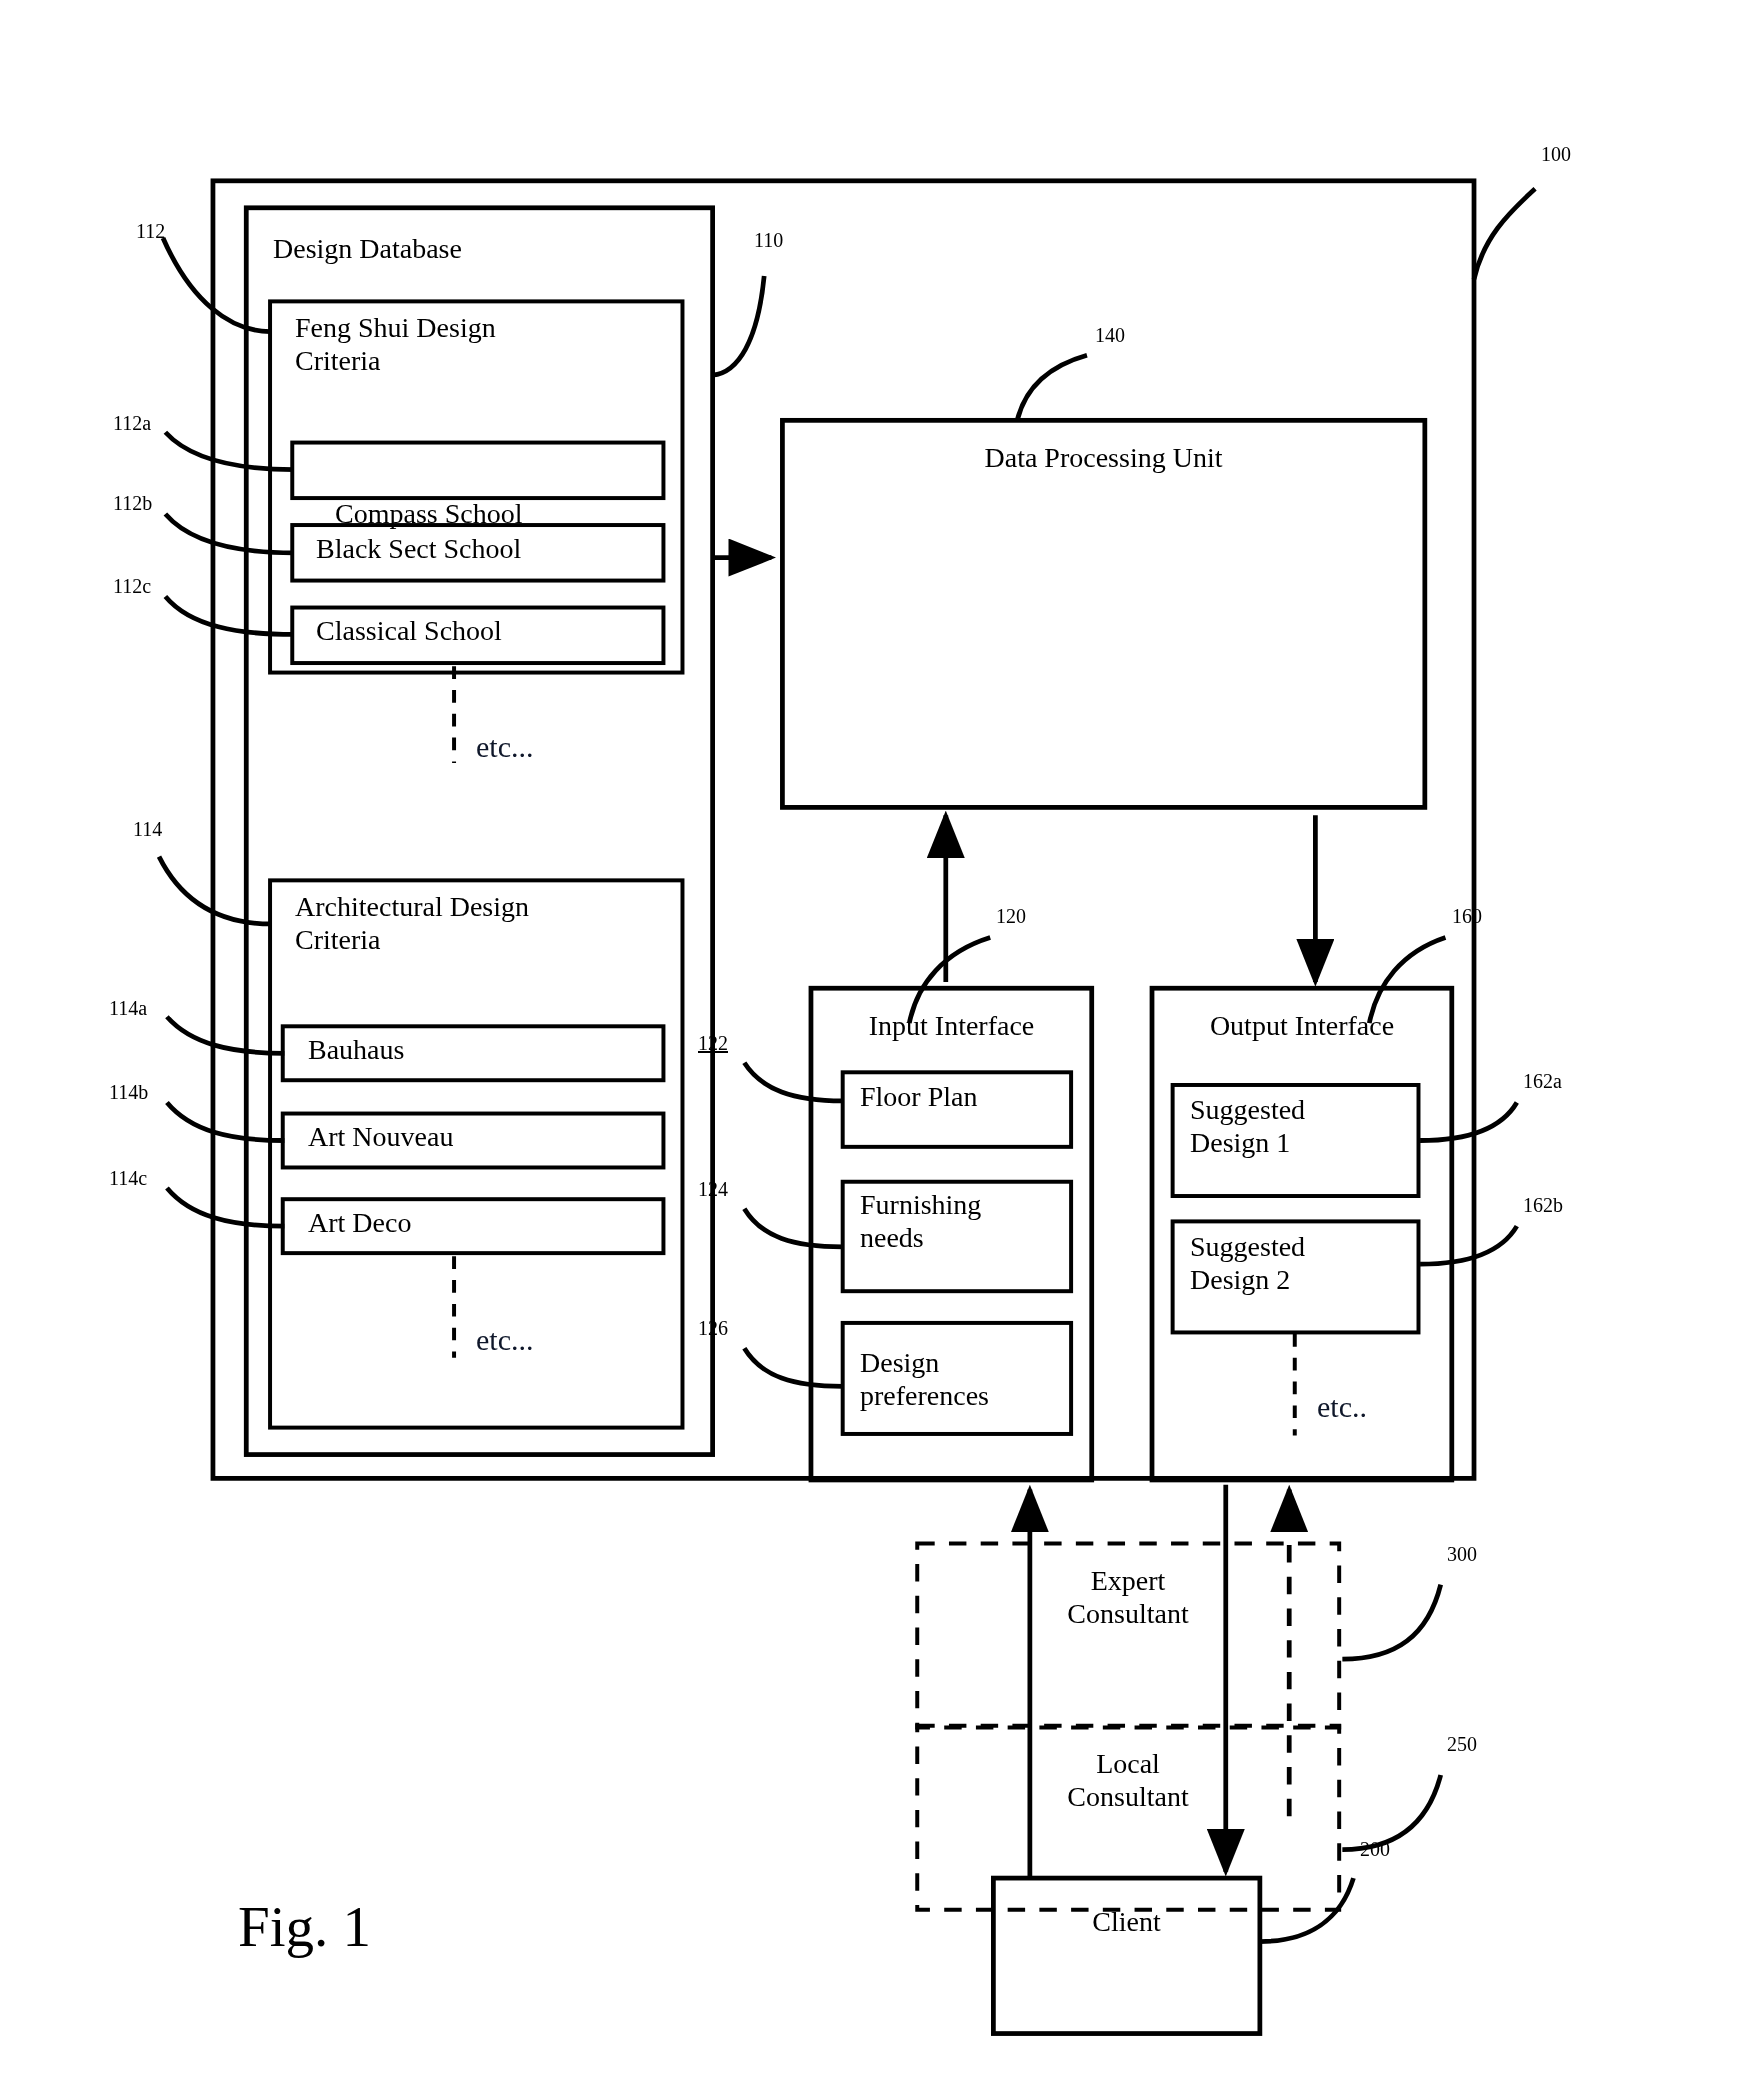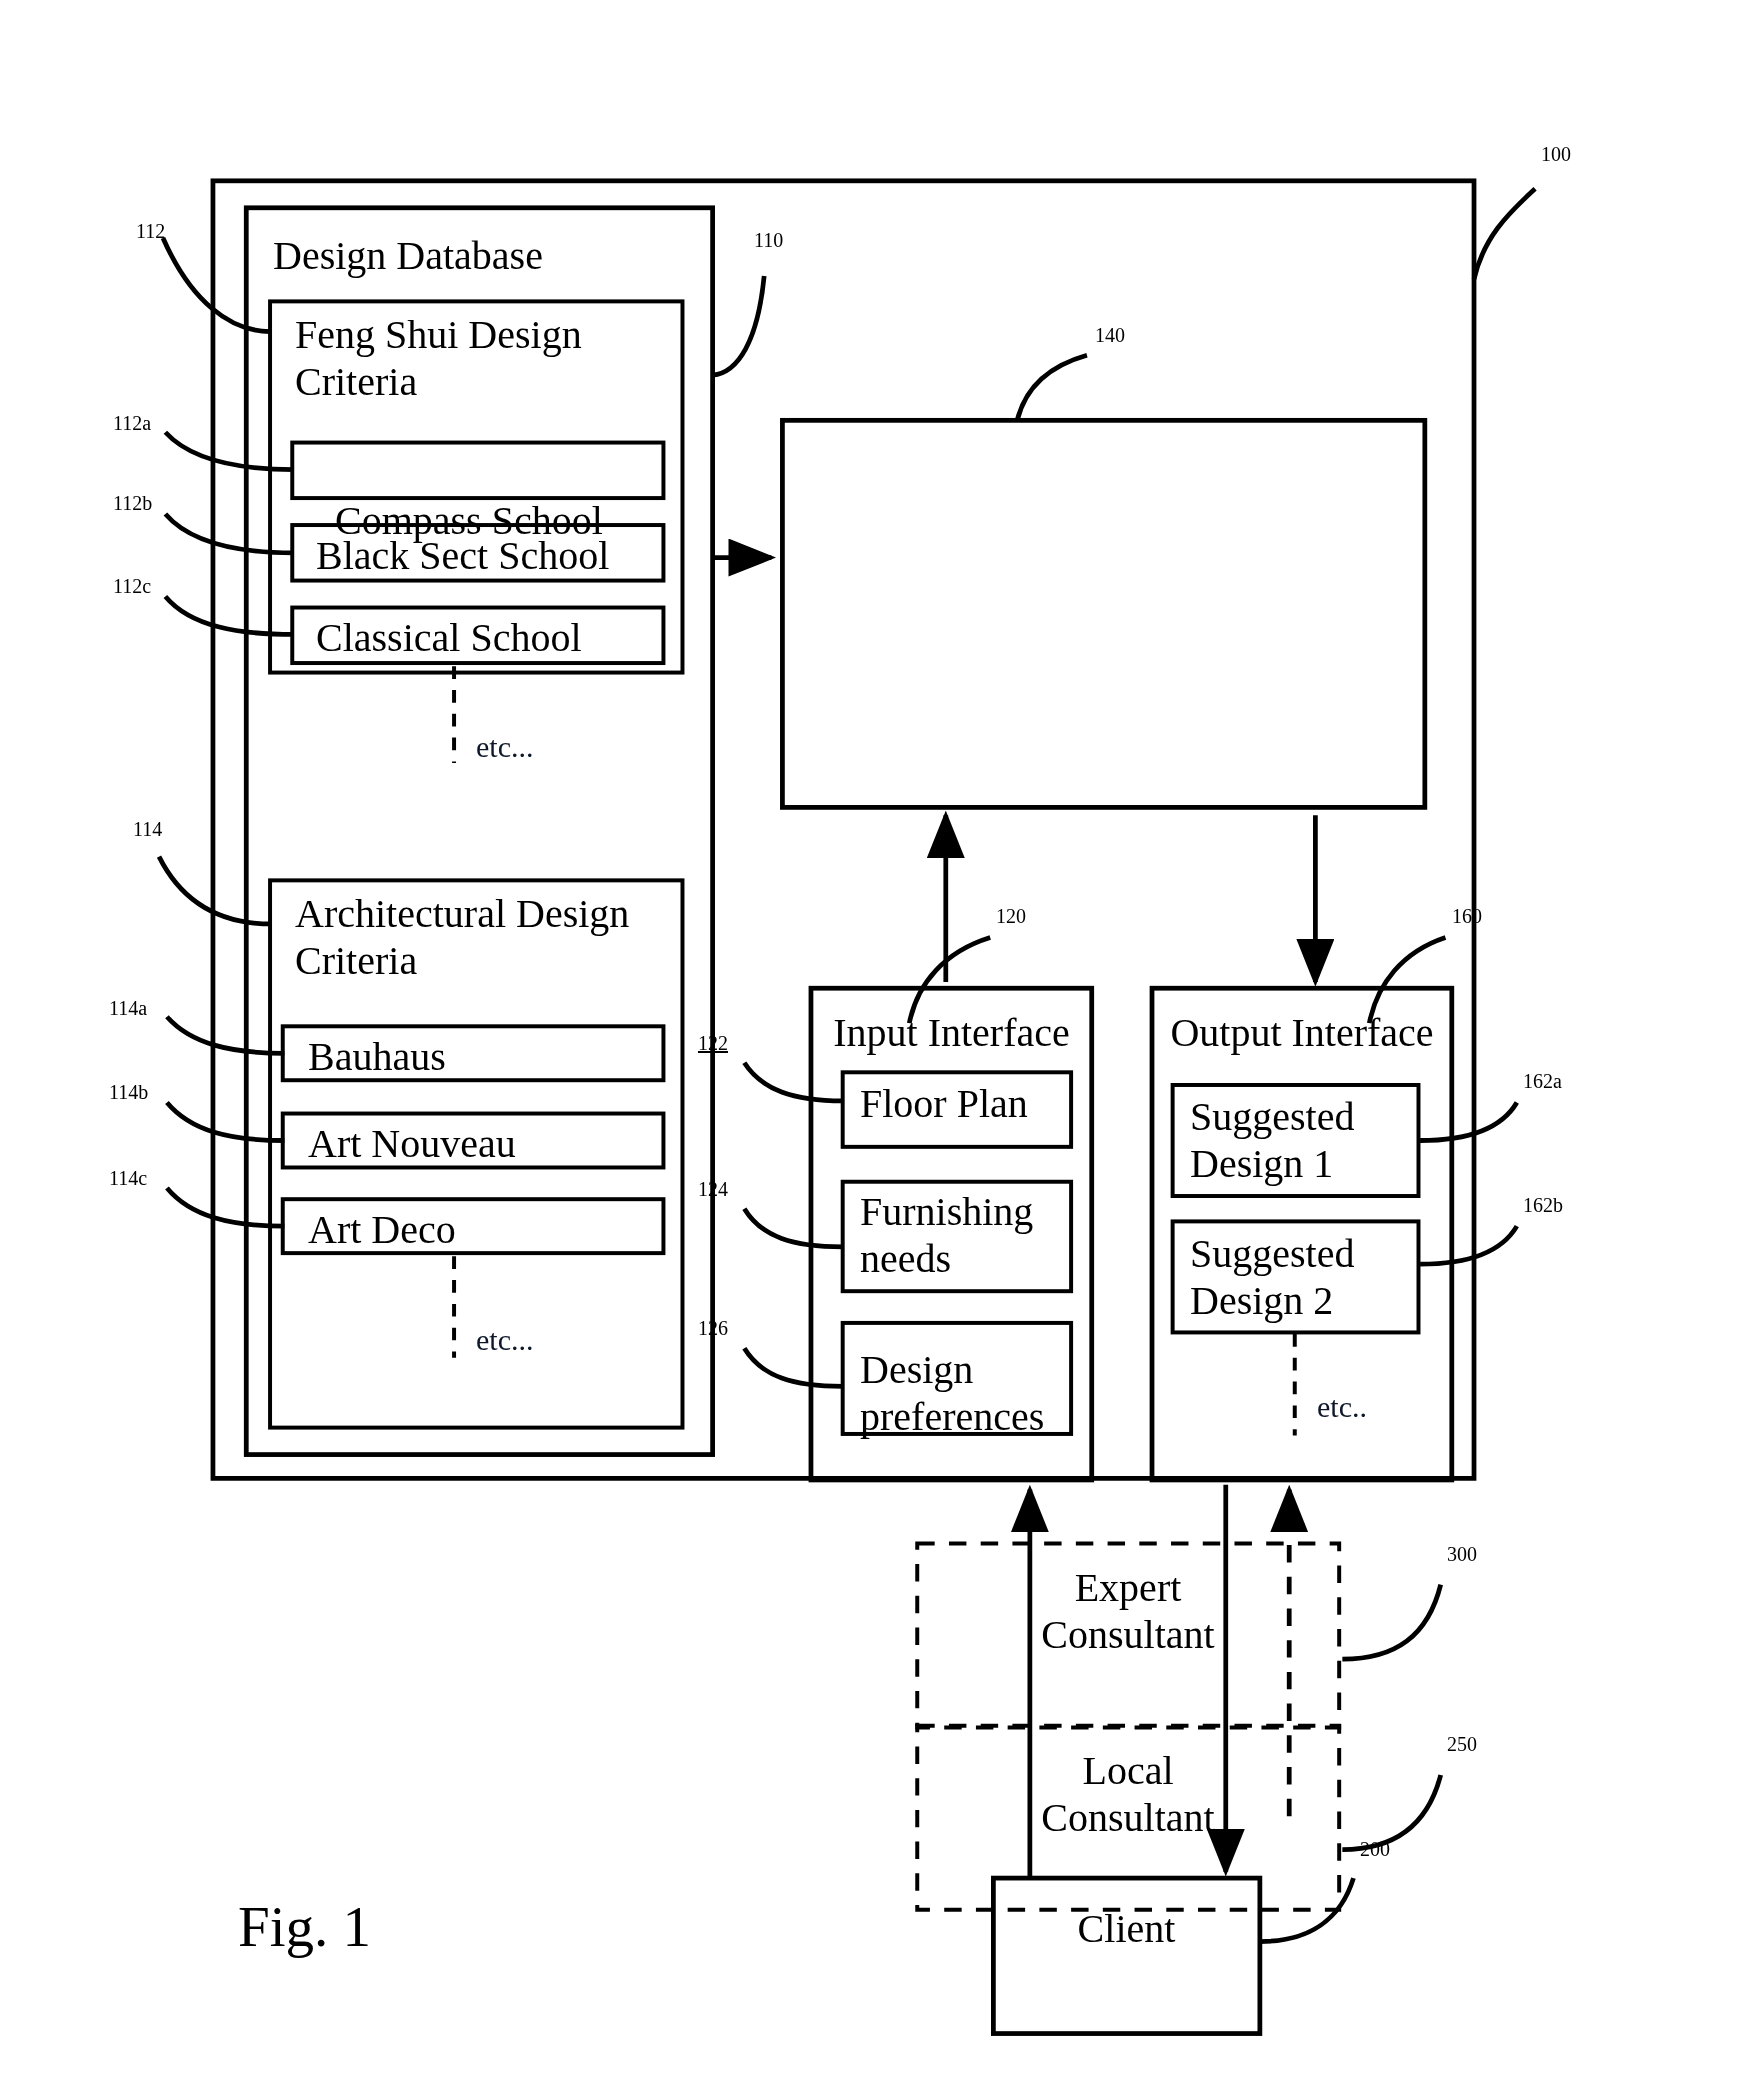--- a/index.html
+++ b/index.html
@@ -17,21 +17,21 @@
     overflow: hidden;
   }
   #svg-layer {
     position: absolute;
     left: 0; top: 0;
     width: 1752px;
     height: 2097px;
   }
   .box-label {
     position: absolute;
-    font-size: 40px;
+    font-size: 28px;
     line-height: 1.18;
     color: #000;
     white-space: pre-line;
   }
   .ref-num {
     position: absolute;
     font-size: 20px;
     line-height: 1;
     color: #000;
   }
@@ -143,20 +143,21 @@
   <div class="etc-label" style="left:476px; top:730px;">etc...</div>
 
   <div class="box-label" style="left:295px; top:890px; width:381px;">Architectural Design
 Criteria</div>
 
   <div class="box-label" style="left:308px; top:1033px; width:341px;">Bauhaus</div>
   <div class="box-label" style="left:308px; top:1120px; width:341px;">Art Nouveau</div>
   <div class="box-label" style="left:308px; top:1206px; width:341px;">Art Deco</div>
   <div class="etc-label" style="left:476px; top:1323px;">etc...</div>
 
+  <div class="box-label centered" style="left:782px; top:441px; width:643px;">Data Processing Unit</div>
 
   <div class="box-label centered" style="left:811px; top:1009px; width:281px;">Input Interface</div>
   <div class="box-label" style="left:860px; top:1080px; width:206px;">Floor Plan</div>
   <div class="box-label" style="left:860px; top:1188px; width:206px;">Furnishing
 needs</div>
   <div class="box-label" style="left:860px; top:1330px; width:206px;margin-top:16px;">Design
 preferences</div>
 
   <div class="box-label centered" style="left:1152px; top:1009px; width:300px;">Output Interface</div>
   <div class="box-label" style="left:1190px; top:1093px; width:222px;">Suggested

